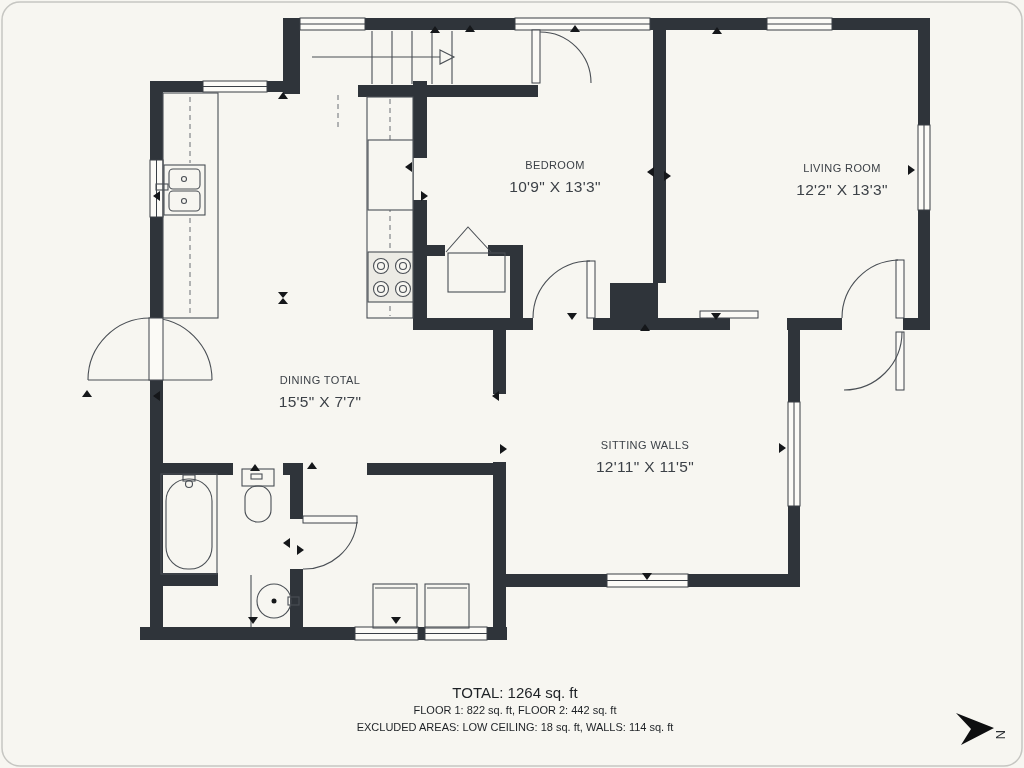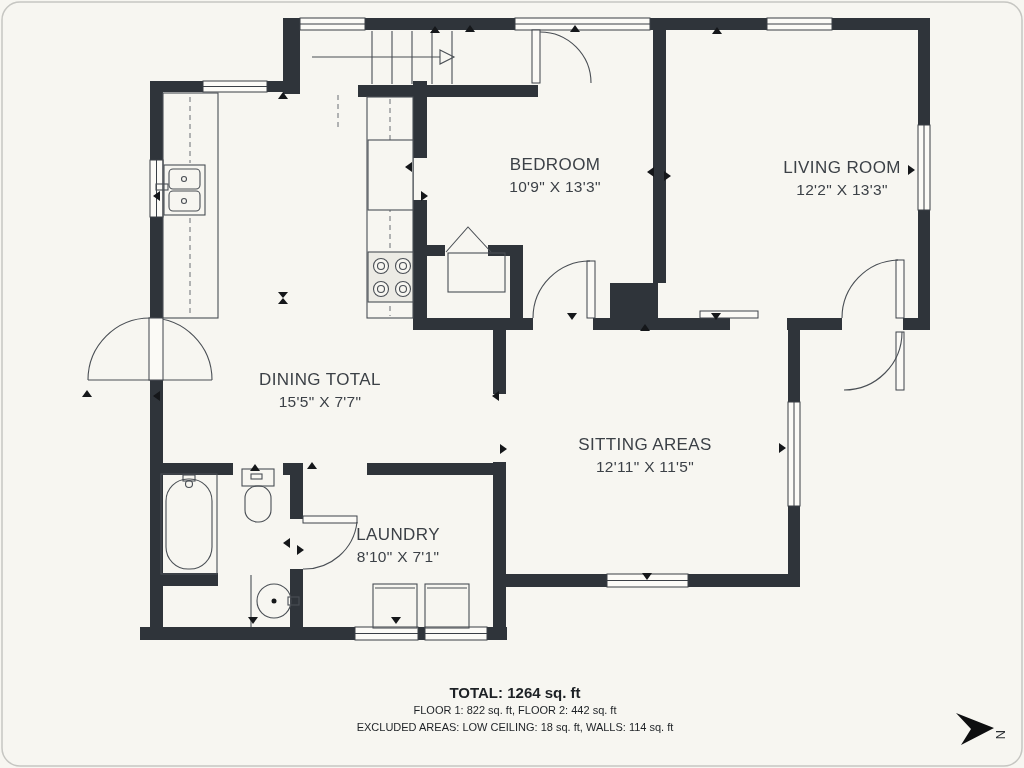--- a/index.html
+++ b/index.html
@@ -13,25 +13,25 @@
   .thin{stroke:var(--line,#4a4f55);stroke-width:1.1;fill:none;}
   .thinfill{stroke:var(--line,#4a4f55);stroke-width:1.1;fill:#f7f6f1;}
   .stovefill{stroke:var(--line,#4a4f55);stroke-width:1.1;fill:#ecebe5;}
   .dash{stroke:#6a6f74;stroke-width:1;fill:none;stroke-dasharray:5 4;}
   .winrect{fill:#fcfbf7;stroke:#3a3f45;stroke-width:1;}
   .winline{stroke:#3a3f45;stroke-width:1;fill:none;}
   .leaf{fill:#fbfaf6;stroke:#3e434a;stroke-width:1;}
   .marker{fill:#15171a;stroke:none;}
   .room{position:absolute;transform:translate(-50%,-50%);text-align:center;
         color:var(--text,#3c4147);white-space:nowrap;}
-  .rname{font-size:17px;letter-spacing:.4px;line-height:22px;}
+  .rname{font-size:11px;letter-spacing:.4px;line-height:22px;}
   .rdims{font-size:15.5px;letter-spacing:.3px;line-height:22px;}
   .footer{position:absolute;left:515px;top:684px;transform:translateX(-50%);
           text-align:center;color:#1d2125;white-space:nowrap;}
-  .f-total{font-size:15px;font-weight:bold;line-height:18px;}
+  .f-total{font-size:15px;font-weight:normal;line-height:18px;}
   .f-line{font-size:11px;line-height:17px;}
   .ntext{font-size:13px;fill:#2b2f33;font-family:"Liberation Sans",sans-serif;}
 </style>
 </head>
 <body>
 
 <div class="canvas">
 
 <svg width="1024" height="768" viewBox="0 0 1024 768">
 
@@ -246,26 +246,22 @@
 </div>
 <div class="room" style="left:842px;top:179px">
   <div class="rname">LIVING ROOM</div>
   <div class="rdims">12'2" X 13'3"</div>
 </div>
 <div class="room" style="left:320px;top:391px">
   <div class="rname">DINING TOTAL</div>
   <div class="rdims">15'5" X 7'7"</div>
 </div>
 <div class="room" style="left:645px;top:456px">
-  <div class="rname">SITTING AREAS</div>
+  <div class="rname">SITTING WALLS</div>
   <div class="rdims">12'11" X 11'5"</div>
-</div>
-<div class="room" style="left:398px;top:546px">
-  <div class="rname">LAUNDRY</div>
-  <div class="rdims">8'10" X 7'1"</div>
 </div>
 
 <div class="footer">
   <div class="f-total">TOTAL: 1264 sq. ft</div>
   <div class="f-line">FLOOR 1: 822 sq. ft, FLOOR 2: 442 sq. ft</div>
   <div class="f-line">EXCLUDED AREAS: LOW CEILING: 18 sq. ft, WALLS: 114 sq. ft</div>
 </div>
 
 </div>
 

